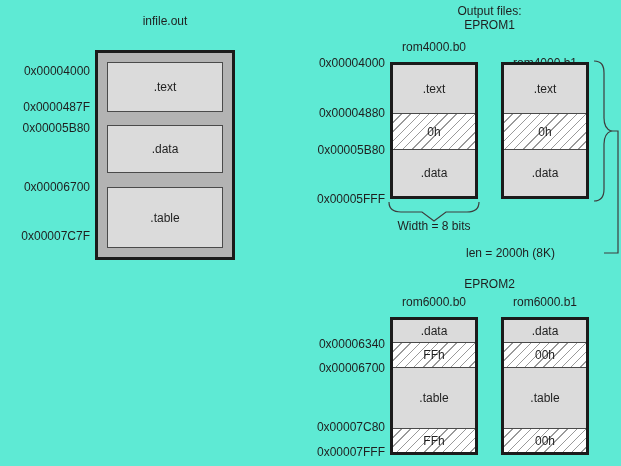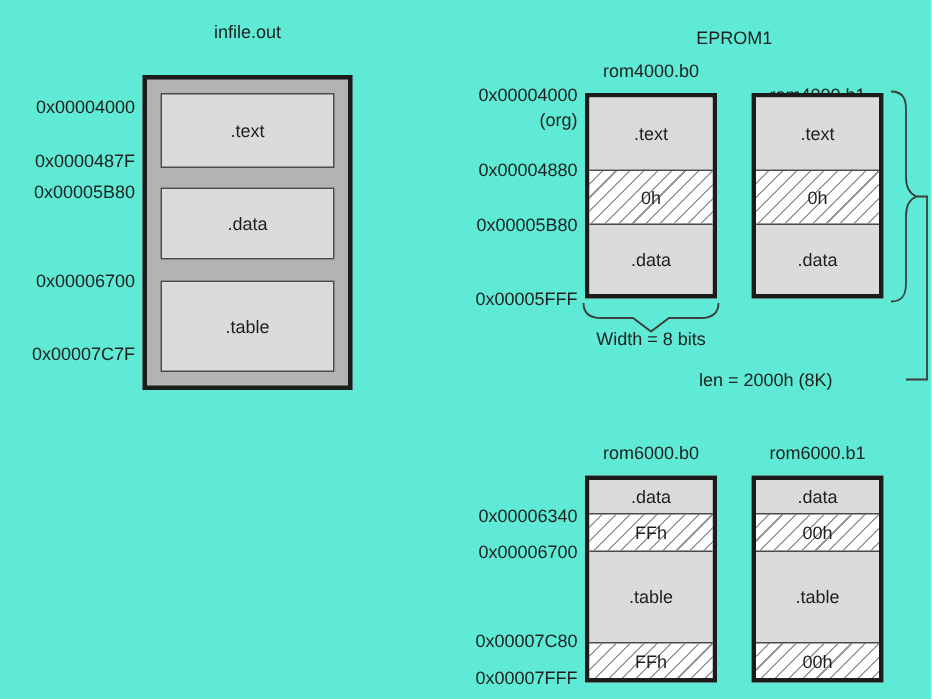--- a/index.html
+++ b/index.html
@@ -37,53 +37,54 @@
   <div class="inner-sec" style="left:107px;top:62px;width:116px;height:50px">.text</div>
   <div class="inner-sec" style="left:107px;top:125px;width:116px;height:48px">.data</div>
   <div class="inner-sec" style="left:107px;top:187px;width:116px;height:61px">.table</div>
 
   <div class="addr addrL" style="top:64px">0x00004000</div>
   <div class="addr addrL" style="top:100px">0x0000487F</div>
   <div class="addr addrL" style="top:121px">0x00005B80</div>
   <div class="addr addrL" style="top:180px">0x00006700</div>
   <div class="addr addrL" style="top:229px">0x00007C7F</div>
 
+  <div class="lbl center" style="left:390px;top:4px;width:199px">Output files:</div>
   <div class="lbl center" style="left:390px;top:18px;width:199px">EPROM1</div>
 
   <div class="lbl center" style="left:385px;top:40px;width:98px">rom4000.b0</div>
   <div class="lbl center" style="left:496px;top:56px;width:98px">rom4000.b1</div>
 
   <div class="ebox" style="left:390px;top:62px">
     <div class="band gray" style="height:48px">.text</div>
     <div class="band hatch bt" style="height:36px">0h</div>
     <div class="band gray bt" style="height:47px">.data</div>
   </div>
   <div class="ebox" style="left:501px;top:62px">
     <div class="band gray" style="height:48px">.text</div>
     <div class="band hatch bt" style="height:36px">0h</div>
     <div class="band gray bt" style="height:47px">.data</div>
   </div>
 
   <div class="addr addrR" style="top:56px">0x00004000</div>
-  <div class="addr addrR" style="top:73px">(org)</div>
   <div class="addr addrR" style="top:106px">0x00004880</div>
   <div class="addr addrR" style="top:143px">0x00005B80</div>
   <div class="addr addrR" style="top:192px">0x00005FFF</div>
 
   <svg class="brace-svg" style="left:388px;top:201px" width="92" height="24" viewBox="0 0 92 24">
     <path d="M1,1 C1,8 5,11 13,11 L34,11 L46,20 L58,11 L79,11 C87,11 91,8 91,1"></path>
   </svg>
   <div class="lbl center" style="left:384px;top:219px;width:100px">Width = 8 bits</div>
 
   <svg class="brace-svg" style="left:594px;top:60px" width="27" height="200" viewBox="0 0 27 200">
     <path d="M0,1 C8,1 10,6 10,13 L10,58 C10,65 12,69 17,71 C12,73 10,77 10,84 L10,129 C10,136 8,141 0,141"></path>
     <polyline points="17,71 24,71 24,193 10,193"></polyline>
   </svg>
   <div class="lbl right" style="left:420px;top:246px;width:181px">len = 2000h (8K)</div>
 
+  <div class="lbl center" style="left:390px;top:277px;width:199px">EPROM2</div>
 
   <div class="lbl center" style="left:385px;top:295px;width:98px">rom6000.b0</div>
   <div class="lbl center" style="left:496px;top:295px;width:98px">rom6000.b1</div>
 
   <div class="ebox" style="left:390px;top:317px;height:138px">
     <div class="band gray" style="height:22px">.data</div>
     <div class="band hatch bt" style="height:25px">FFh</div>
     <div class="band gray bt" style="height:61px">.table</div>
     <div class="band hatch bt" style="height:24px">FFh</div>
   </div>

